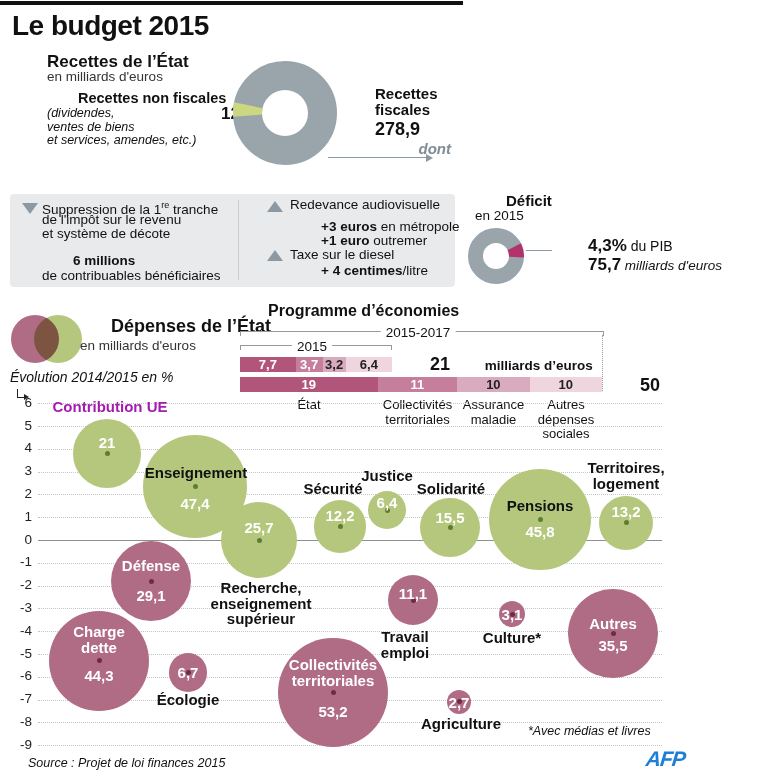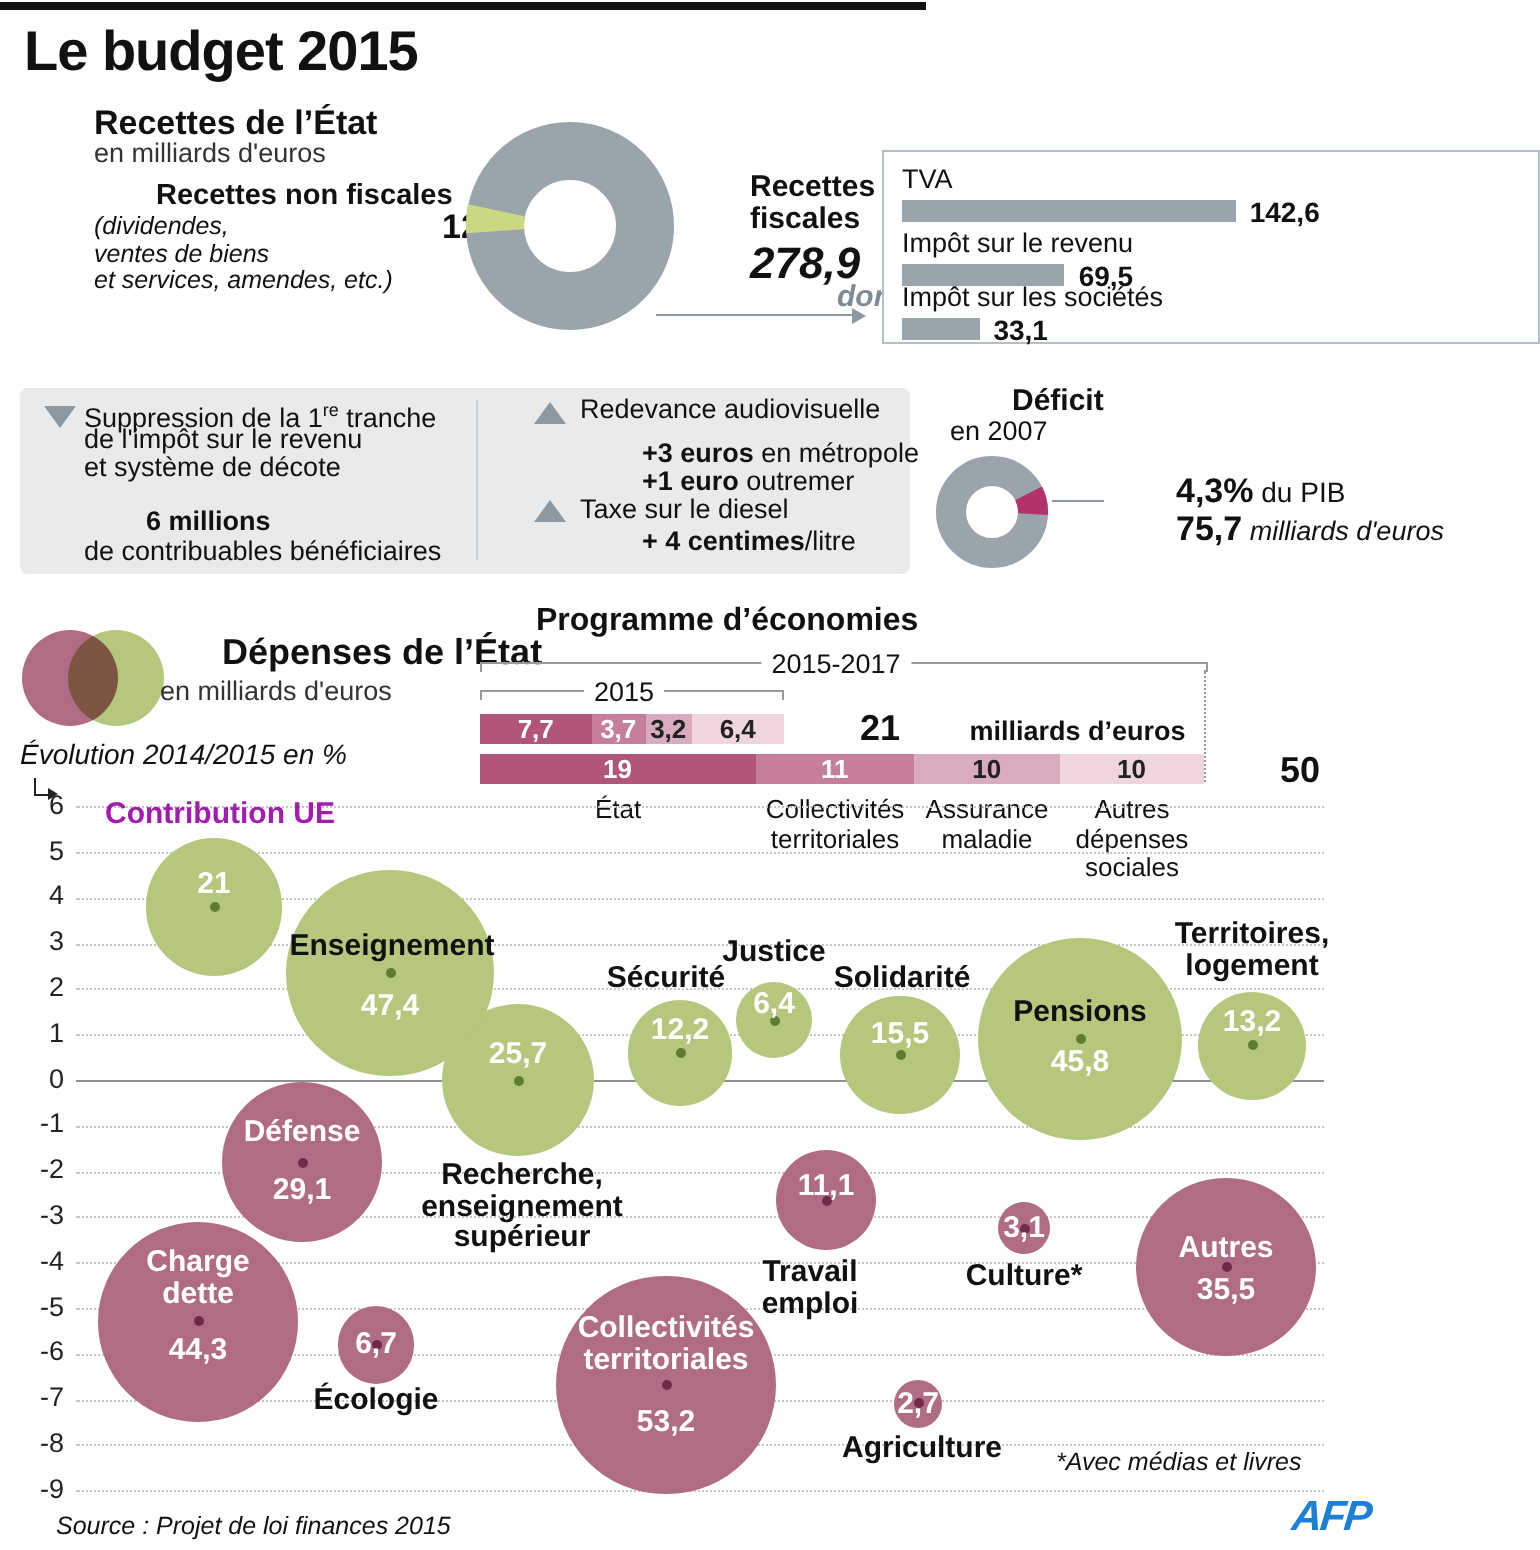--- a/index.html
+++ b/index.html
@@ -53,37 +53,26 @@
 et services, amendes, etc.)</div>
   <div class="abs b" style="left:190px;top:104px;font-size:17px;">12,9</div>
 
   <svg id="recettes-donut" class="abs" style="left:233px;top:61px;" width="104" height="104">
       <circle cx="52" cy="52" r="37.5" stroke="#99a4ab" stroke-width="29" fill="none"></circle>
       <path d="M 15.32 44.20 A 37.5 37.5 0 0 0 14.59 54.62" stroke="#cbd881" stroke-width="29" fill="none"></path>
     </svg>
 
   <div class="abs b pre" style="left:344px;top:86px;font-size:15px;line-height:16px;">Recettes
 fiscales</div>
-  <div class="abs b" style="left:344px;top:119px;font-size:22px;font-style:italic;">278,9</div>
+  <div class="abs b" style="left:344px;top:119px;font-size:18px;">278,9</div>
 
   <div class="abs" style="left:328px;top:157px;width:98px;border-top:1.5px solid #8d99a2;"></div>
   <div class="abs arrowhead-r" style="left:426px;top:154px;"></div>
   <div class="abs b i" style="left:352px;top:140px;width:68px;text-align:right;font-size:15px;color:#7f8c96;">dont</div>
 
-  <div id="tva-box">
-      <div style="position: absolute; left: 9px; top: 6px; font-size: 13.5px;">TVA</div>
-      <div style="position: absolute; left: 9px; top: 24px; width: 167px; height: 11px; background: rgb(153, 164, 171);"></div>
-      <div style="position: absolute; left: 182.842px; top: 22px; font-size: 14px; font-weight: bold;">142,6</div>
-      <div style="position: absolute; left: 9px; top: 38px; font-size: 13.5px;">Impôt sur le revenu</div>
-      <div style="position: absolute; left: 9px; top: 56px; width: 81px; height: 11px; background: rgb(153, 164, 171);"></div>
-      <div style="position: absolute; left: 97.315px; top: 54px; font-size: 14px; font-weight: bold;">69,5</div>
-      <div style="position: absolute; left: 9px; top: 65px; font-size: 13.5px;">Impôt sur les sociétés</div>
-      <div style="position: absolute; left: 9px; top: 83px; width: 39px; height: 11px; background: rgb(153, 164, 171);"></div>
-      <div style="position: absolute; left: 54.727px; top: 81px; font-size: 14px; font-weight: bold;">33,1</div>
-    </div>
 
   <div class="band"></div>
   <div class="abs tri-down" style="left:22px;top:203px;"></div>
   <div class="abs bandtext" style="left:42px;top:198px;">
     <span>Suppression de la 1</span><sup style="font-size:9px;">re</sup><span> tranche</span>
   </div>
   <div class="abs bandtext pre" style="left:42px;top:212.5px;">de l'impôt sur le revenu
 et système de décote</div>
   <div class="abs bandtext b" style="left:42px;top:254px;">6 millions</div>
   <div class="abs bandtext" style="left:42px;top:268.5px;">de contribuables bénéficiaires</div>
@@ -96,21 +85,21 @@
   <div class="abs bandtext" style="left:290px;top:234px;">
     <span class="b">+1 euro</span><span>  outremer</span>
   </div>
   <div class="abs tri-up" style="left:267px;top:250px;"></div>
   <div class="abs bandtext" style="left:290px;top:248px;">Taxe sur le diesel</div>
   <div class="abs bandtext" style="left:290px;top:264px;">
     <span class="b">+ 4 centimes</span><span>/litre</span>
   </div>
 
   <div class="abs b" style="left:475px;top:192px;font-size:15px;">Déficit</div>
-  <div class="abs" style="left:475px;top:208px;font-size:13.5px;">en 2007</div>
+  <div class="abs" style="left:475px;top:208px;font-size:13.5px;">en 2015</div>
   <svg id="deficit-donut" class="abs" style="left:468px;top:228px;" width="56" height="56">
       <circle cx="28" cy="28" r="20.5" stroke="#99a4ab" stroke-width="15" fill="none"></circle>
       <path d="M 48.47 29.07 A 20.5 20.5 0 0 0 46.27 18.69" stroke="#b2336b" stroke-width="15" fill="none"></path>
     </svg>
   <div class="abs" style="left:526px;top:250px;width:26px;border-top:1.5px solid #8d99a2;"></div>
   <div class="abs" style="left:557px;top:236px;">
     <span class="b" style="font-size:17px;">4,3%</span><span style="font-size:14px;"> du PIB</span>
   </div>
   <div class="abs" style="left:557px;top:255px;">
     <span class="b" style="font-size:17px;text-align:right;">75,7</span><span class="i" style="font-size:13.5px;"> milliards d'euros</span>

